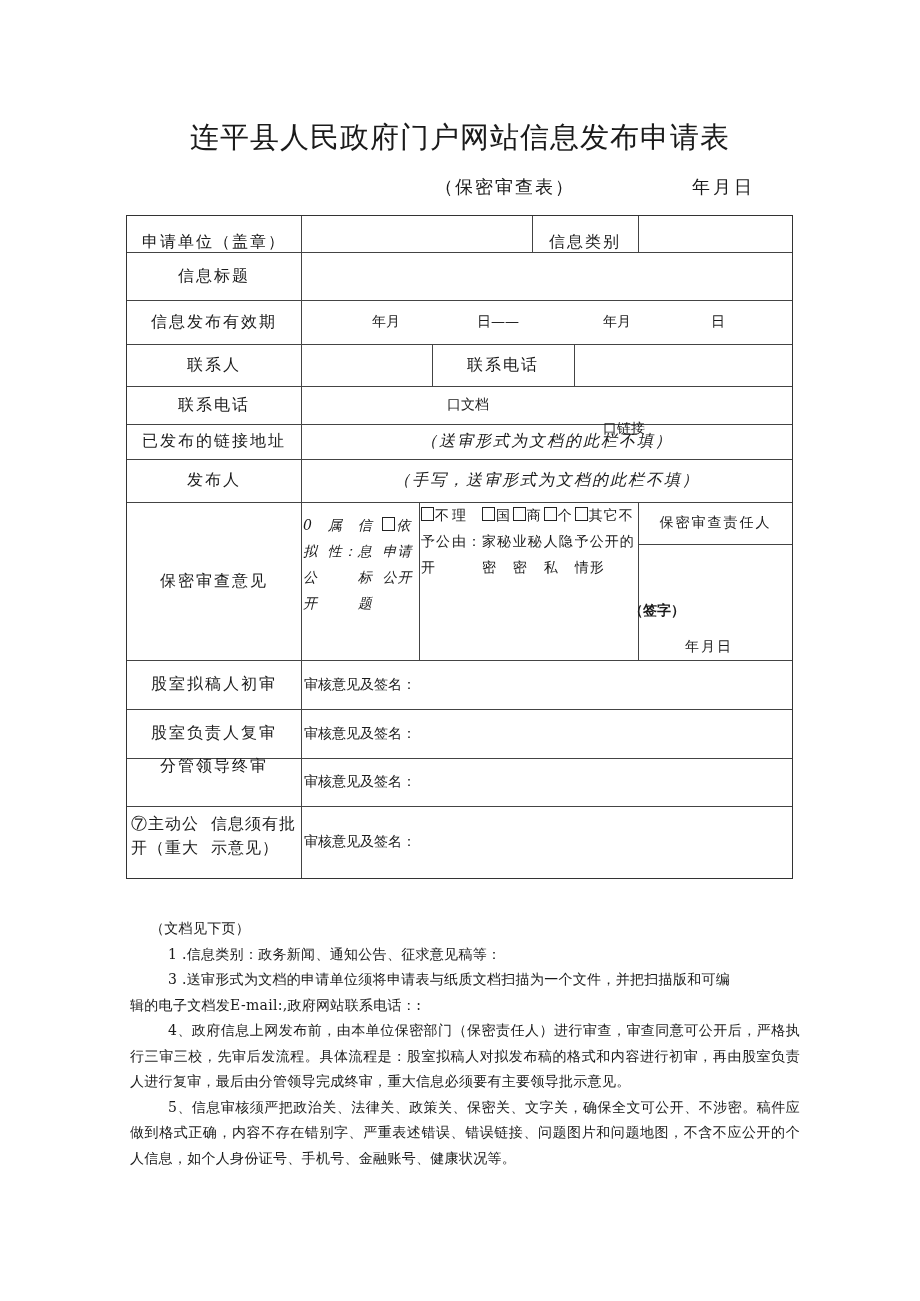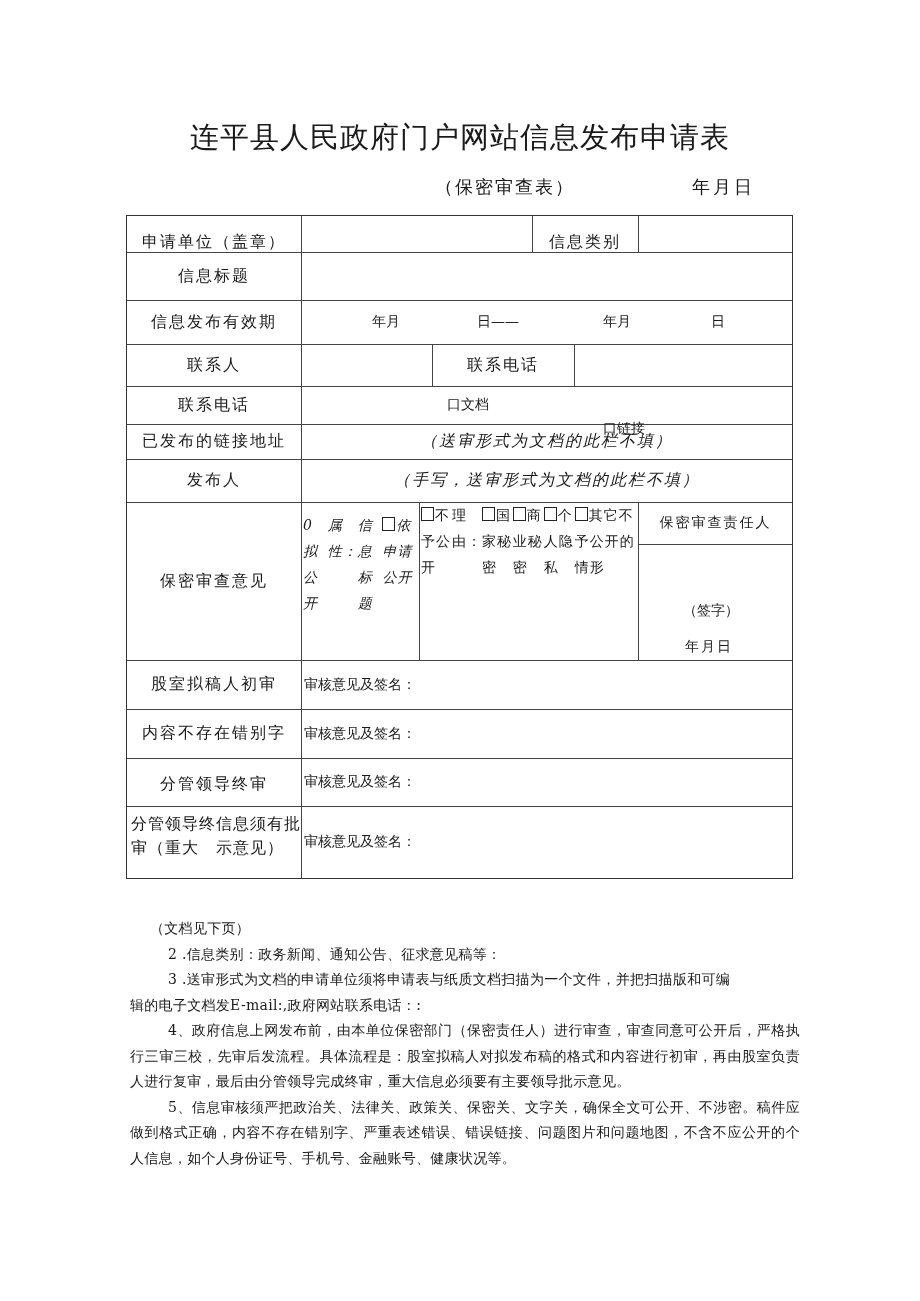--- a/index.html
+++ b/index.html
@@ -97,39 +97,39 @@
   </div>
   <div class="cell stack" style="left:294px;top:286px;width:216px;height:158px;">
     <span><i class="box"></i><b style="font-weight:normal">不予公开</b></span>
     <span>理由：</span>
     <span><i class="box"></i><b style="font-weight:normal">国家秘密</b></span>
     <span><i class="box"></i><b style="font-weight:normal">商业秘密</b></span>
     <span><i class="box"></i><b style="font-weight:normal">个人隐私</b></span>
     <span><i class="box"></i><b style="font-weight:normal">其它不予公开的情形</b></span>
   </div>
   <div class="cell lbl small" style="left:512px;top:286px;width:153px;height:42px;">保密审查责任人</div>
-  <div class="cell small" style="left:556px;top:380px;height:30px;">（签字）</div>
+  <div class="cell small" style="left:502px;top:380px;height:30px;font-weight:bold;">（签字）</div>
   <div class="cell small" style="left:558px;top:418px;height:26px;letter-spacing:2px;">年月日</div>
 
   <div class="cell lbl" style="left:0;top:444px;width:174px;height:49px;">股室拟稿人初审</div>
   <div class="cell small" style="left:177px;top:444px;width:488px;height:49px;">审核意见及签名：</div>
 
-  <div class="cell lbl" style="left:0;top:493px;width:174px;height:49px;">内容不存在错别字</div>
+  <div class="cell lbl" style="left:0;top:493px;width:174px;height:49px;">股室负责人复审</div>
   <div class="cell small" style="left:177px;top:493px;width:488px;height:49px;">审核意见及签名：</div>
 
-  <div class="cell lbl" style="left:0;top:544px;width:174px;height:48px;">分管领导终审</div>
+  <div class="cell lbl" style="left:0;top:526px;width:174px;height:48px;">分管领导终审</div>
   <div class="cell small" style="left:177px;top:542px;width:488px;height:48px;">审核意见及签名：</div>
 
   <div class="cell stack" style="left:4px;top:596px;width:170px;height:50px;">
-    <span style="font-size:16px;line-height:24px;letter-spacing:1px;">分管领导终审（重大</span>
+    <span style="font-size:16px;line-height:24px;letter-spacing:1px;">⑦主动公开（重大</span>
     <span style="font-size:16px;line-height:24px;letter-spacing:1px;">信息须有批示意见）</span>
   </div>
   <div class="cell small" style="left:177px;top:590px;width:488px;height:72px;">审核意见及签名：</div>
 </div>
 
 <div class="notes">
   <p style="padding-left:20px;margin-top:36px;">（文档见下页）</p>
-  <p class="ind2">2  .信息类别：政务新闻、通知公告、征求意见稿等：</p>
+  <p class="ind2">1  .信息类别：政务新闻、通知公告、征求意见稿等：</p>
   <p class="ind2">3  .送审形式为文档的申请单位须将申请表与纸质文档扫描为一个文件，并把扫描版和可编</p>
   <p>辑的电子文档发E-mail:,政府网站联系电话：:</p>
   <p class="ind" style="text-align:justify;">4、政府信息上网发布前，由本单位保密部门（保密责任人）进行审查，审查同意可公开后，严格执行三审三校，先审后发流程。具体流程是：股室拟稿人对拟发布稿的格式和内容进行初审，再由股室负责人进行复审，最后由分管领导完成终审，重大信息必须要有主要领导批示意见。</p>
   <p class="ind" style="text-align:justify;">5、信息审核须严把政治关、法律关、政策关、保密关、文字关，确保全文可公开、不涉密。稿件应做到格式正确，内容不存在错别字、严重表述错误、错误链接、问题图片和问题地图，不含不应公开的个人信息，如个人身份证号、手机号、金融账号、健康状况等。</p>
 </div>
 
 </body></html>

